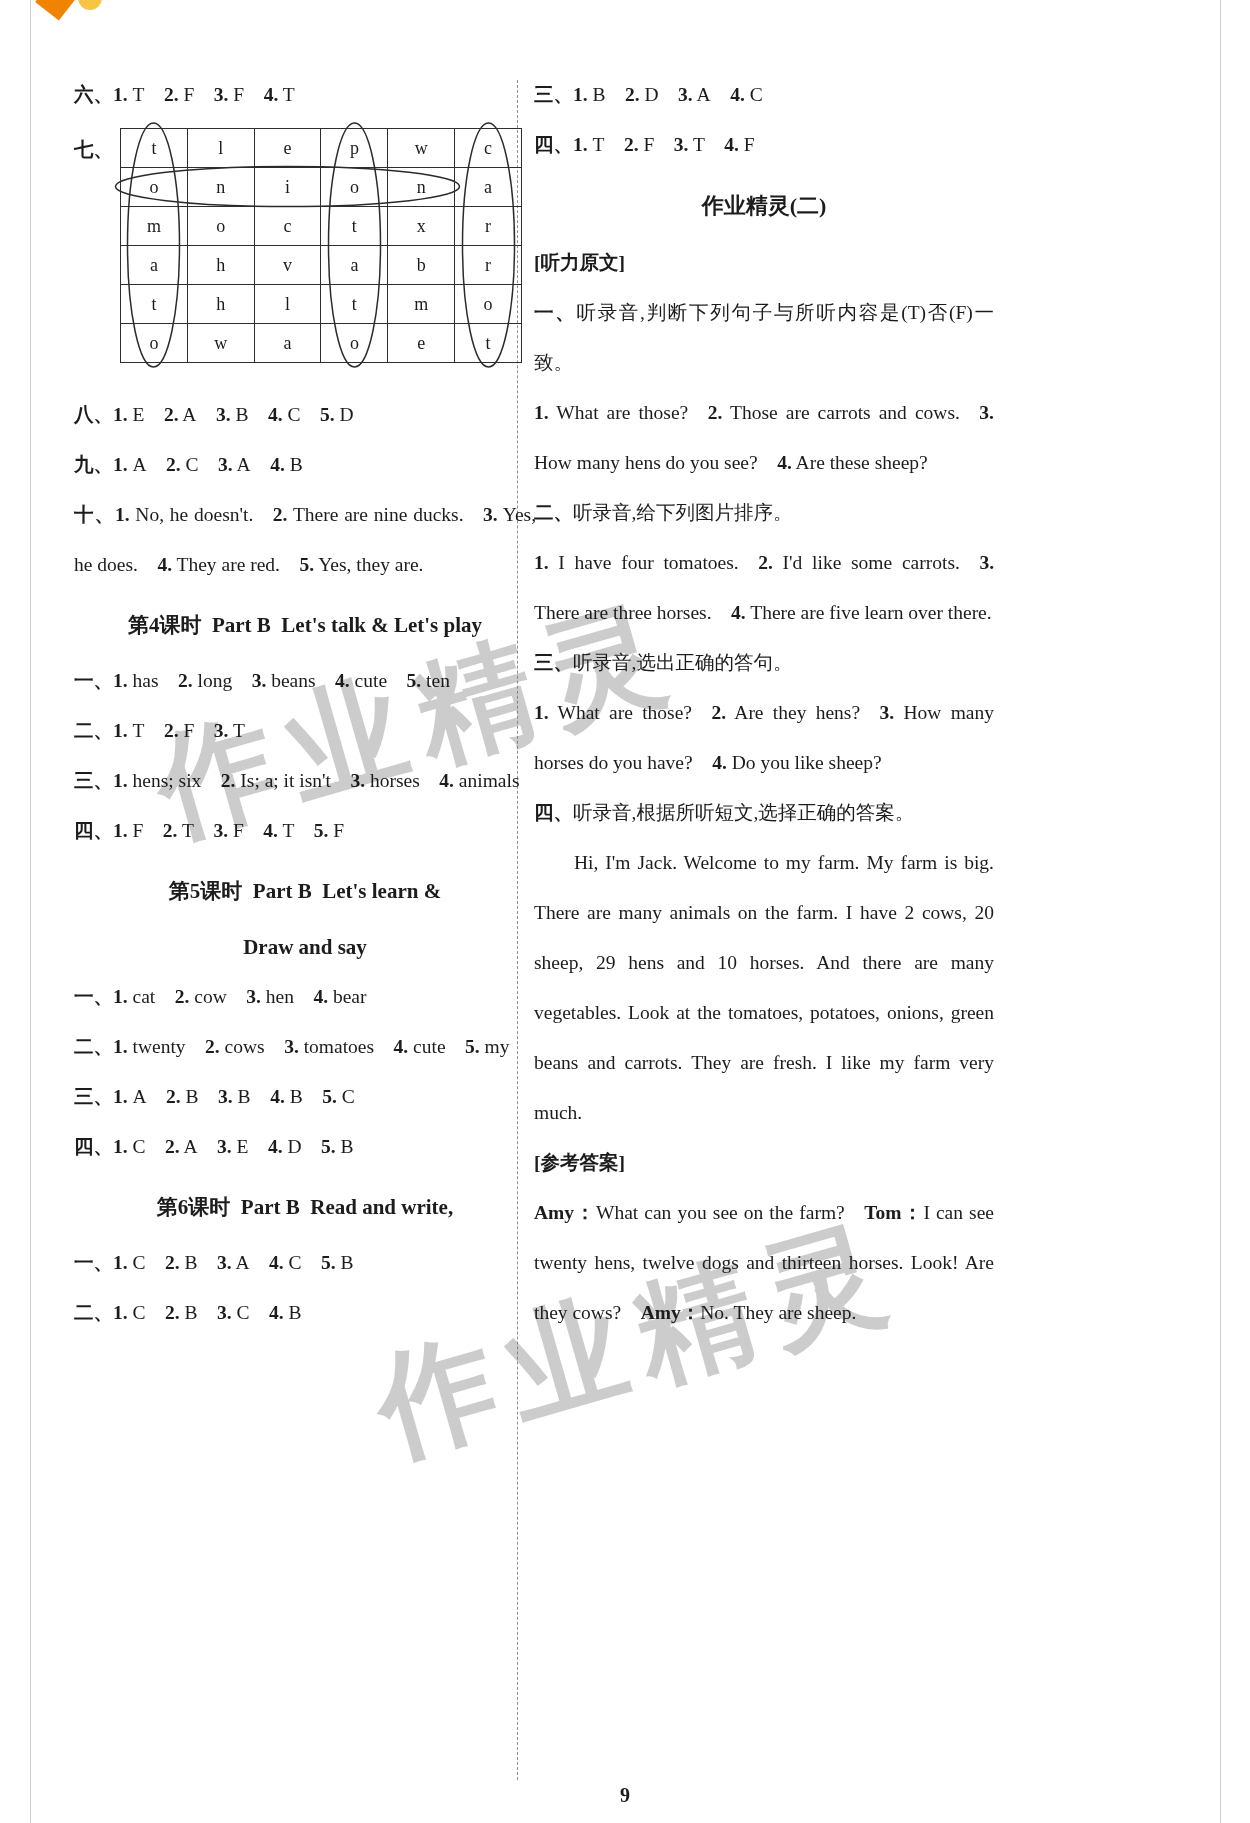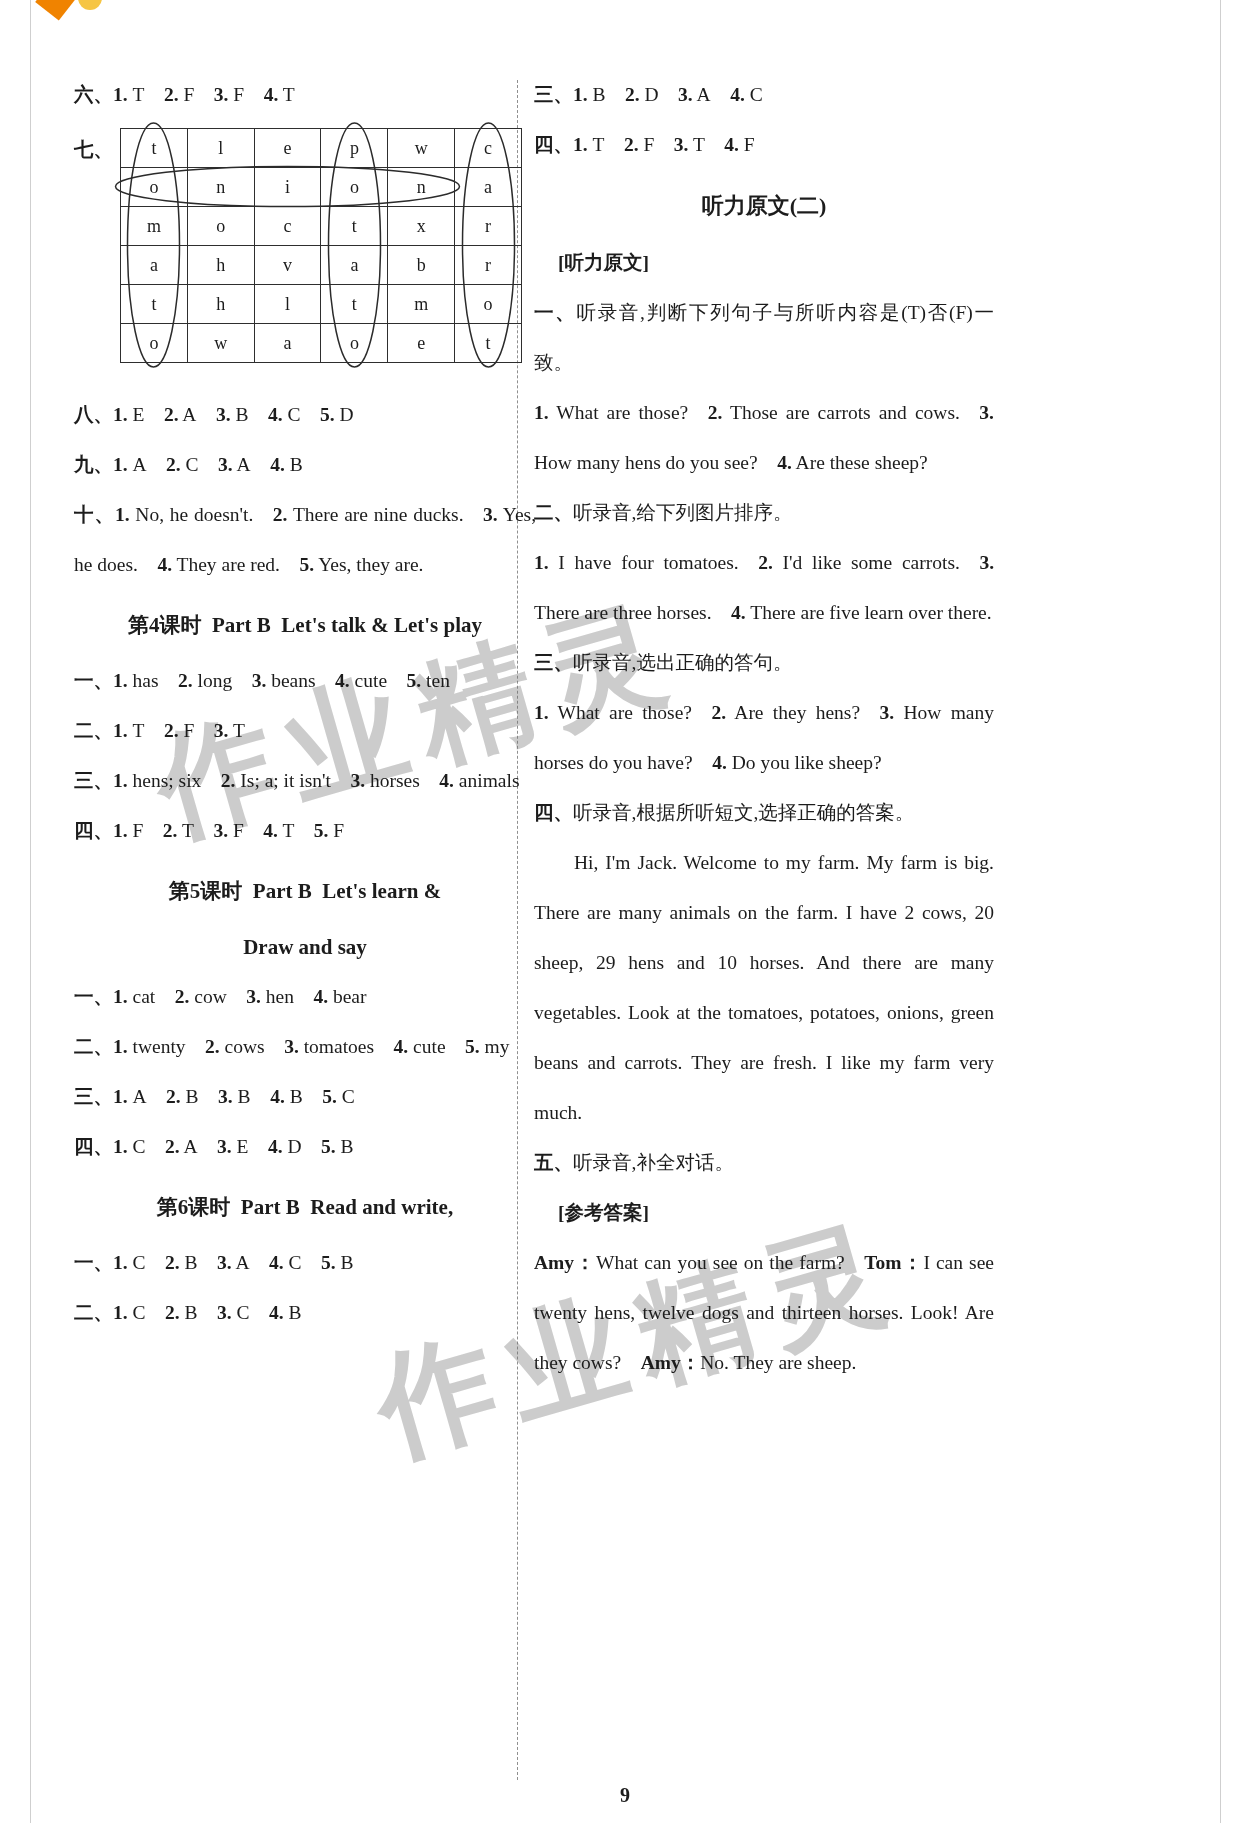--- a/index.html
+++ b/index.html
@@ -14,21 +14,21 @@
   .deco-yellow { position:absolute; left:78px; top:-14px; width:24px; height:24px; background:#f6c544; border-radius:50%; }
   .divider { position:absolute; left:517px; top:80px; height:1700px; width:0; border-left:1px dashed #8f8f8f; }
   .col { position:absolute; top:70px; }
   .col-left  { left:42px;  width:462px;margin-left:32px; }
   .col-right { left:534px; width:460px; }
   .line { margin:0; font-size:19.5px; line-height:50px; text-align:justify; }
   .b { font-weight:bold; }
   .lesson { margin:10px 0 6px 0; font-size:21px; line-height:50px; font-weight:bold; text-align:center; }
   .lesson.tight { margin:0; }
   .review-title { margin:8px 0 4px 0; font-size:22px; line-height:56px; font-weight:bold; text-align:center; }
-  .sub-label { font-weight:bold;margin-left:24px; }
+  .sub-label { font-weight:bold; }
   .indent { text-indent:40px; }
   .grid-block { position:relative; margin:8px 0 16px 0; padding-left:46px; min-height:246px; }
   .grid-label { position:absolute; left:0; top:2px; font-size:19.5px; font-weight:bold; line-height:40px; }
   .grid-wrap { position:relative; width:402px; }
   table.wsgrid { border-collapse:collapse; }
   table.wsgrid td {
     width:66px; height:38px; border:1px solid #2e2e2e; text-align:center;
     font-size:18px; padding:0; font-family:"Liberation Serif","DejaVu Serif",serif;
   }
   svg.ovals { position:absolute; left:0; top:0; overflow:visible; pointer-events:none; }
@@ -144,37 +144,36 @@
     <p class="line"><span class="b">一、</span><span class="b">1.</span><span> C  </span><span class="b">2.</span><span> B  </span><span class="b">3.</span><span> A  </span><span class="b">4.</span><span> C  </span><span class="b">5.</span><span> B</span></p>
     <p class="line"><span class="b">二、</span><span class="b">1.</span><span> C  </span><span class="b">2.</span><span> B  </span><span class="b">3.</span><span> C  </span><span class="b">4.</span><span> B</span></p>
 
   </div>
 
   <div class="col col-right">
 
     <p class="line"><span class="b">三、</span><span class="b">1.</span><span> B  </span><span class="b">2.</span><span> D  </span><span class="b">3.</span><span> A  </span><span class="b">4.</span><span> C</span></p>
     <p class="line"><span class="b">四、</span><span class="b">1.</span><span> T  </span><span class="b">2.</span><span> F  </span><span class="b">3.</span><span> T  </span><span class="b">4.</span><span> F</span></p>
 
-    <h3 class="review-title">听力原文(二)</h3>
+    <h3 class="review-title">作业精灵(二)</h3>
 
     <p class="line sub-label">[听力原文]</p>
 
     <p class="line"><span class="b">一、</span><span>听录音,判断下列句子与所听内容是(T)否(F)一致。</span></p>
     <p class="line"><span class="b">1.</span><span> What are those?  </span><span class="b">2.</span><span> Those are carrots and cows.  </span><span class="b">3.</span><span> How many hens do you see?  </span><span class="b">4.</span><span> Are these sheep?</span></p>
 
     <p class="line"><span class="b">二、</span><span>听录音,给下列图片排序。</span></p>
     <p class="line"><span class="b">1.</span><span> I have four tomatoes.  </span><span class="b">2.</span><span> I'd like some carrots.  </span><span class="b">3.</span><span> There are three horses.  </span><span class="b">4.</span><span> There are five learn over there.</span></p>
 
     <p class="line"><span class="b">三、</span><span>听录音,选出正确的答句。</span></p>
     <p class="line"><span class="b">1.</span><span> What are those?  </span><span class="b">2.</span><span> Are they hens?  </span><span class="b">3.</span><span> How many horses do you have?  </span><span class="b">4.</span><span> Do you like sheep?</span></p>
 
     <p class="line"><span class="b">四、</span><span>听录音,根据所听短文,选择正确的答案。</span></p>
     <p class="line indent">Hi, I'm Jack. Welcome to my farm. My farm is big. There are many animals on the farm. I have 2 cows, 20 sheep, 29 hens and 10 horses. And there are many vegetables. Look at the tomatoes, potatoes, onions, green beans and carrots. They are fresh. I like my farm very much.</p>
 
-    <p class="line"><span class="b">五、</span><span>听录音,补全对话。</span></p>
     <p class="line sub-label">[参考答案]</p>
 
     <p class="line"><span class="b">Amy：</span><span>What can you see on the farm?  </span><span class="b">Tom：</span><span>I can see twenty hens, twelve dogs and thirteen horses. Look! Are they cows?  </span><span class="b">Amy：</span><span>No. They are sheep.</span></p>
 
   </div>
 
   <div class="page-num">9</div>
 
 </div>
 

